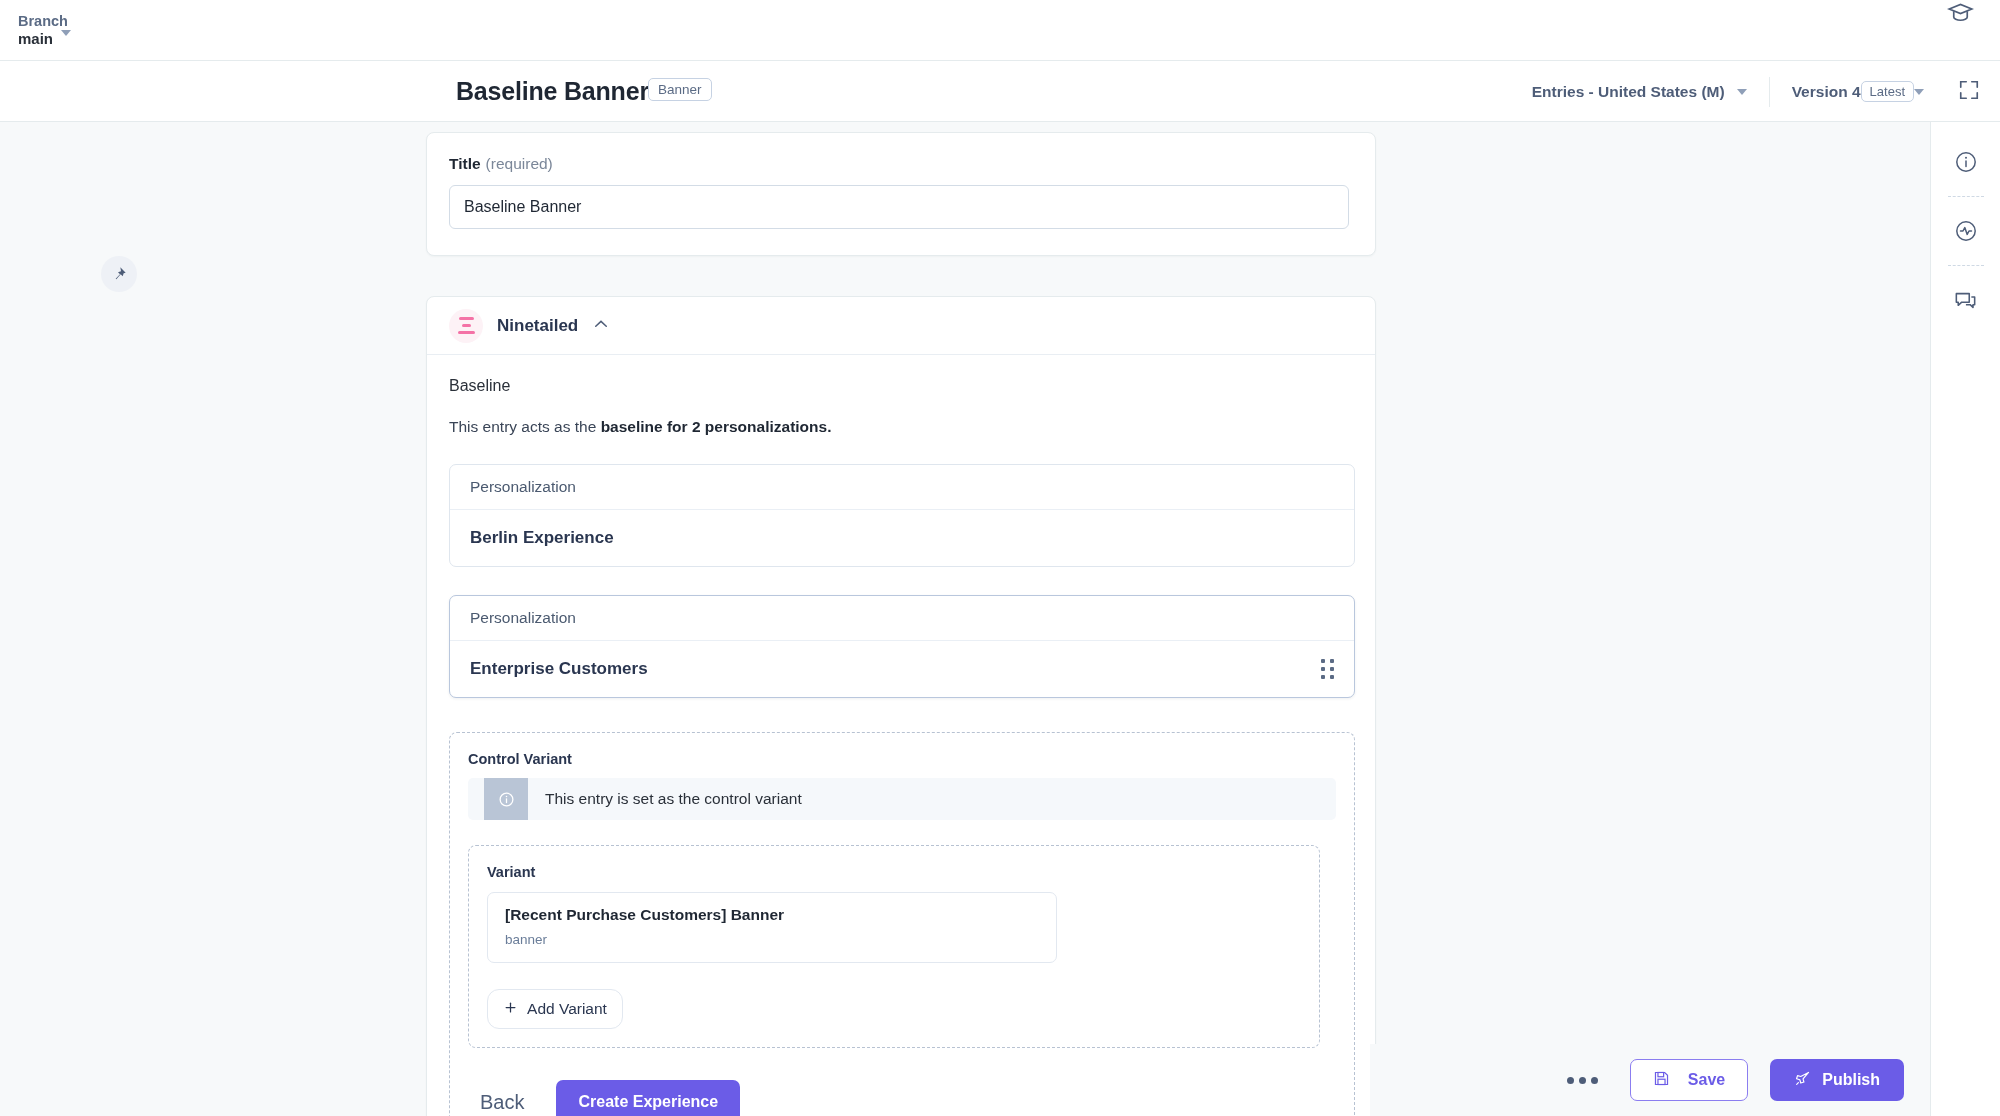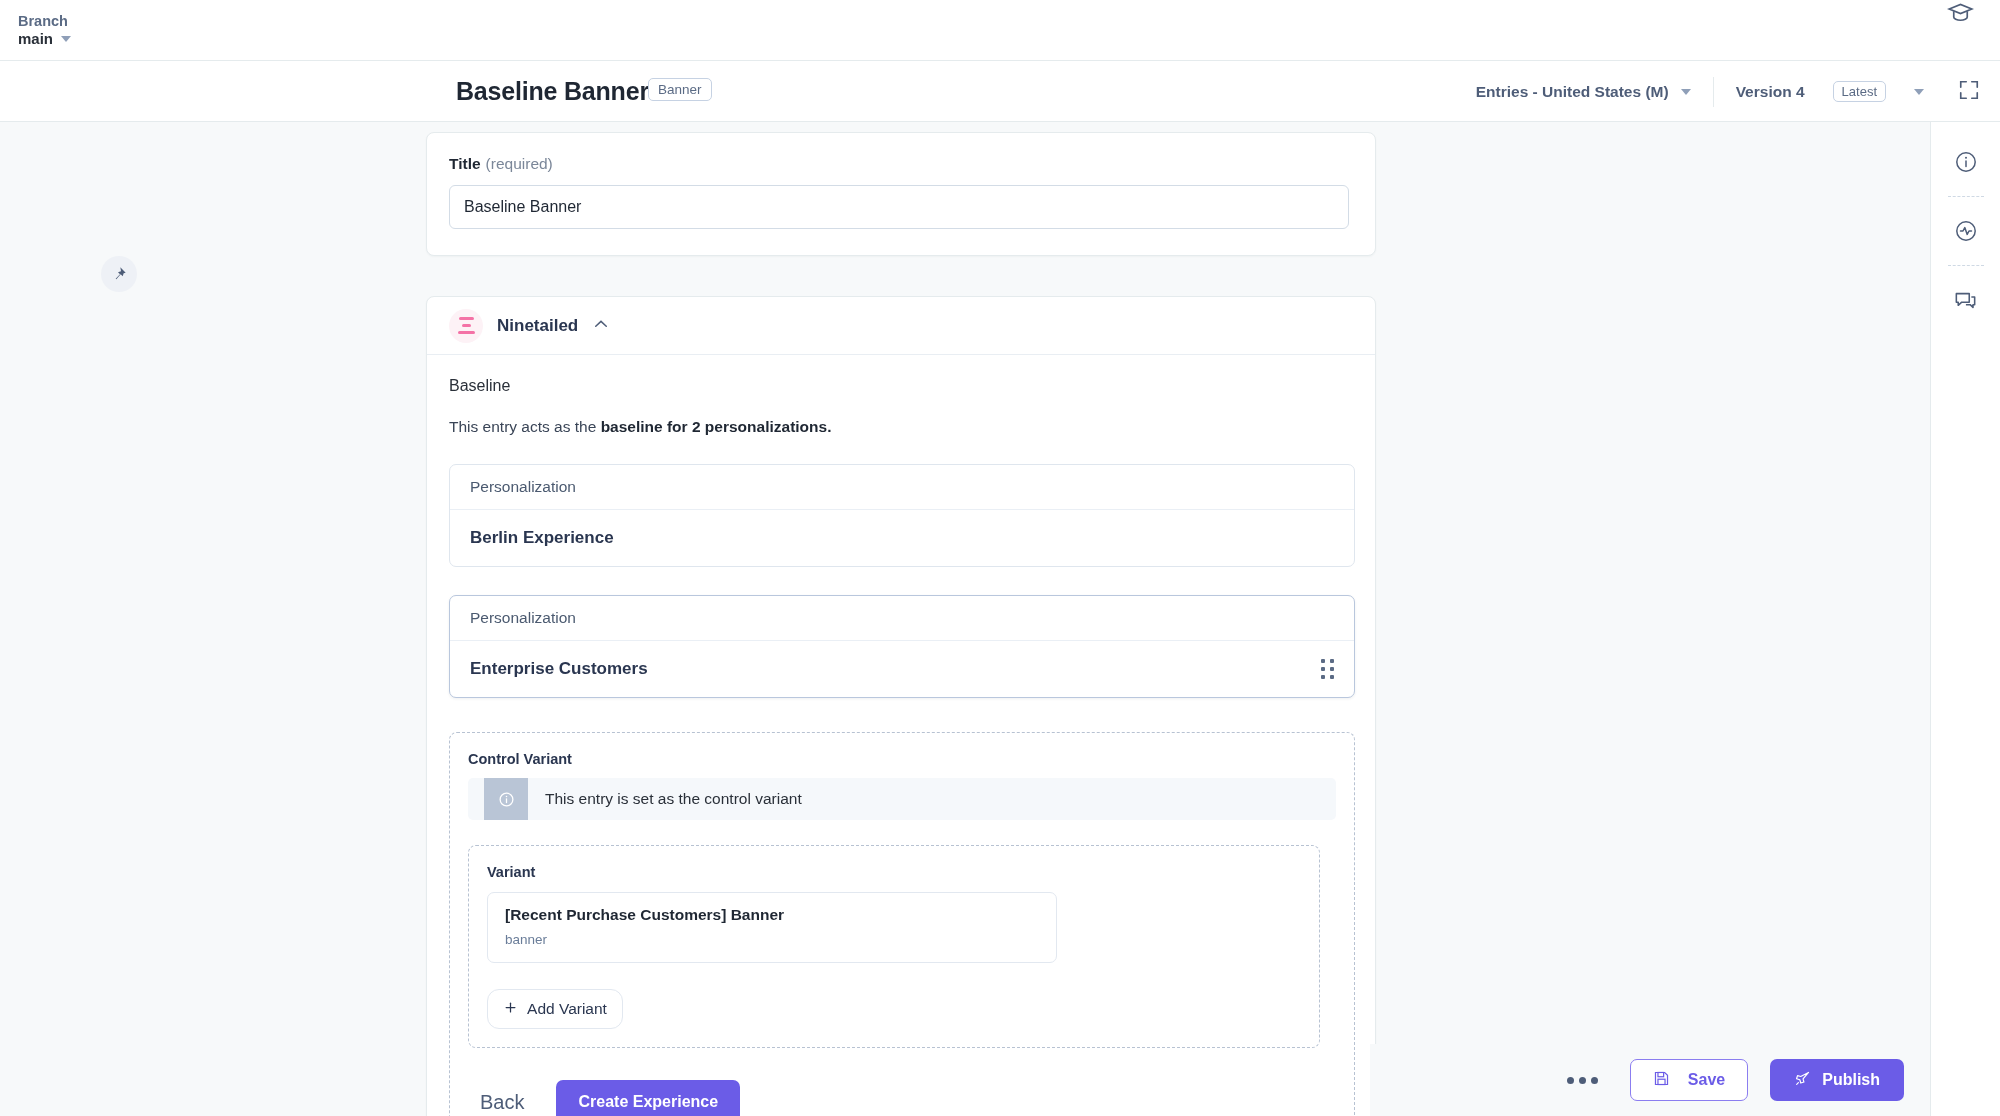--- a/index.html
+++ b/index.html
@@ -15,21 +15,21 @@
   
   .topbar {
     position:absolute; top:0; left:0; width:2000px; height:61px;
     background:#ffffff; border-bottom:1px solid #e5ebed;
     display:flex; align-items:center;
   }
   .branch {
     margin-left:18px; width:210px; line-height:1.25;
   }
   .branch-label { font-size:14.5px; color:#5b6b85; font-weight:700; }
-  .branch-value { font-size:15px; color:#2a3039; font-weight:700; display:flex; align-items:center; gap:8px;}
+  .branch-value { font-size:15px; color:#2a3039; font-weight:700; display:flex; align-items:flex-start; gap:8px;}
   .caret-sm {
     width:0;height:0;border-left:5px solid transparent;border-right:5px solid transparent;
     border-top:6px solid #8f9fb8;
   }
   .search-wrap {
     position:absolute; left:560px; top:9px; width:690px; height:43px;
     border:1px solid #d3dce6; border-radius:7px; background:#fff;
     display:flex; align-items:center; padding:0 14px; gap:12px;
   }
   .search-ph { font-size:16px; color:#5b6b85; flex:1; }
@@ -51,21 +51,21 @@
     position:absolute; left:456px; font-size:25px; font-weight:700; color:#1f2733; letter-spacing:-0.2px;
   }
   .type-tag {
     position:absolute; left:648px; top:17px;
     border:1px solid #c6d2e3; border-radius:5px; padding:3px 9px;
     font-size:13.5px; color:#5b6b85; background:#fff;
   }
   .hdr-right { position:absolute; right:0; top:0; height:61px; display:flex; align-items:center; }
   .locale-sel { display:flex; align-items:center; gap:12px; font-size:15.5px; font-weight:700; color:#4e5d78; cursor:pointer; }
   .divider-v { width:1px; height:30px; background:#e5ebed; margin:0 22px; }
-  .version-wrap { display:flex; align-items:center; gap:28px; font-size:15.5px; font-weight:700; color:#4e5d78; }
+  .version-wrap { display:flex; align-items:center; gap:0; font-size:15.5px; font-weight:700; color:#4e5d78; }
   .latest-tag { border:1px solid #c6d2e3; border-radius:5px; padding:2px 8px; font-size:13px; color:#5b6b85; font-weight:400; }
   .expand-btn { margin:0 20px 0 34px; cursor:pointer; }
 
   
   .canvas {
     position:absolute; top:122px; left:0; width:2000px; height:994px;
     background:#f7f9fa;
   }
   .left-rail { position:absolute; left:0; top:0; width:210px; height:994px; }
   .pin-btn {

